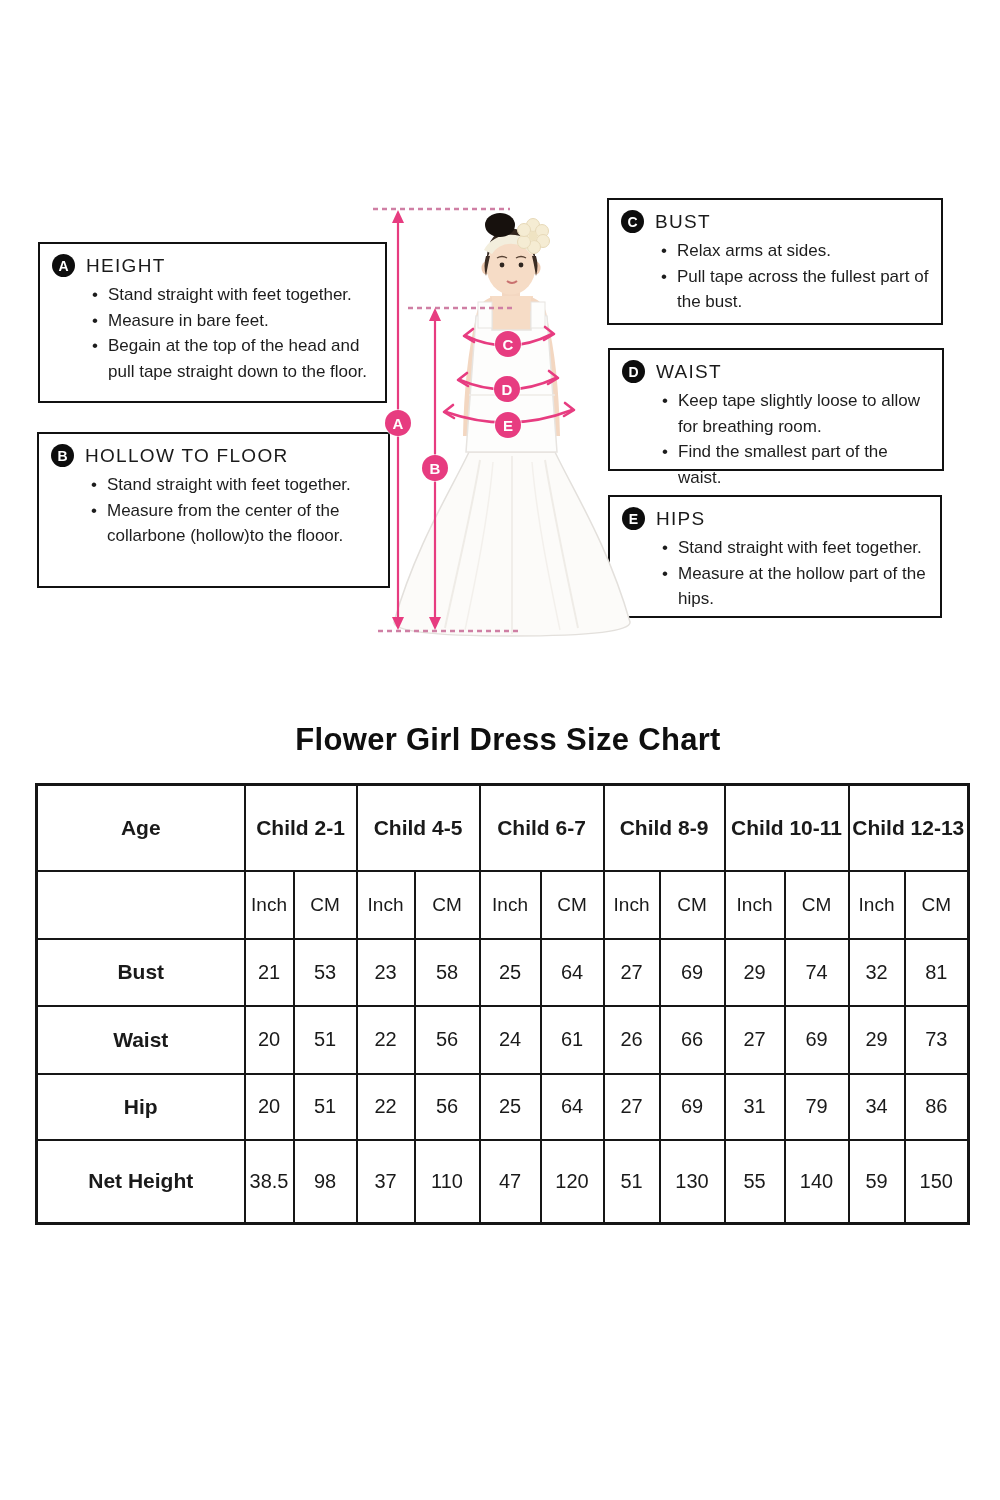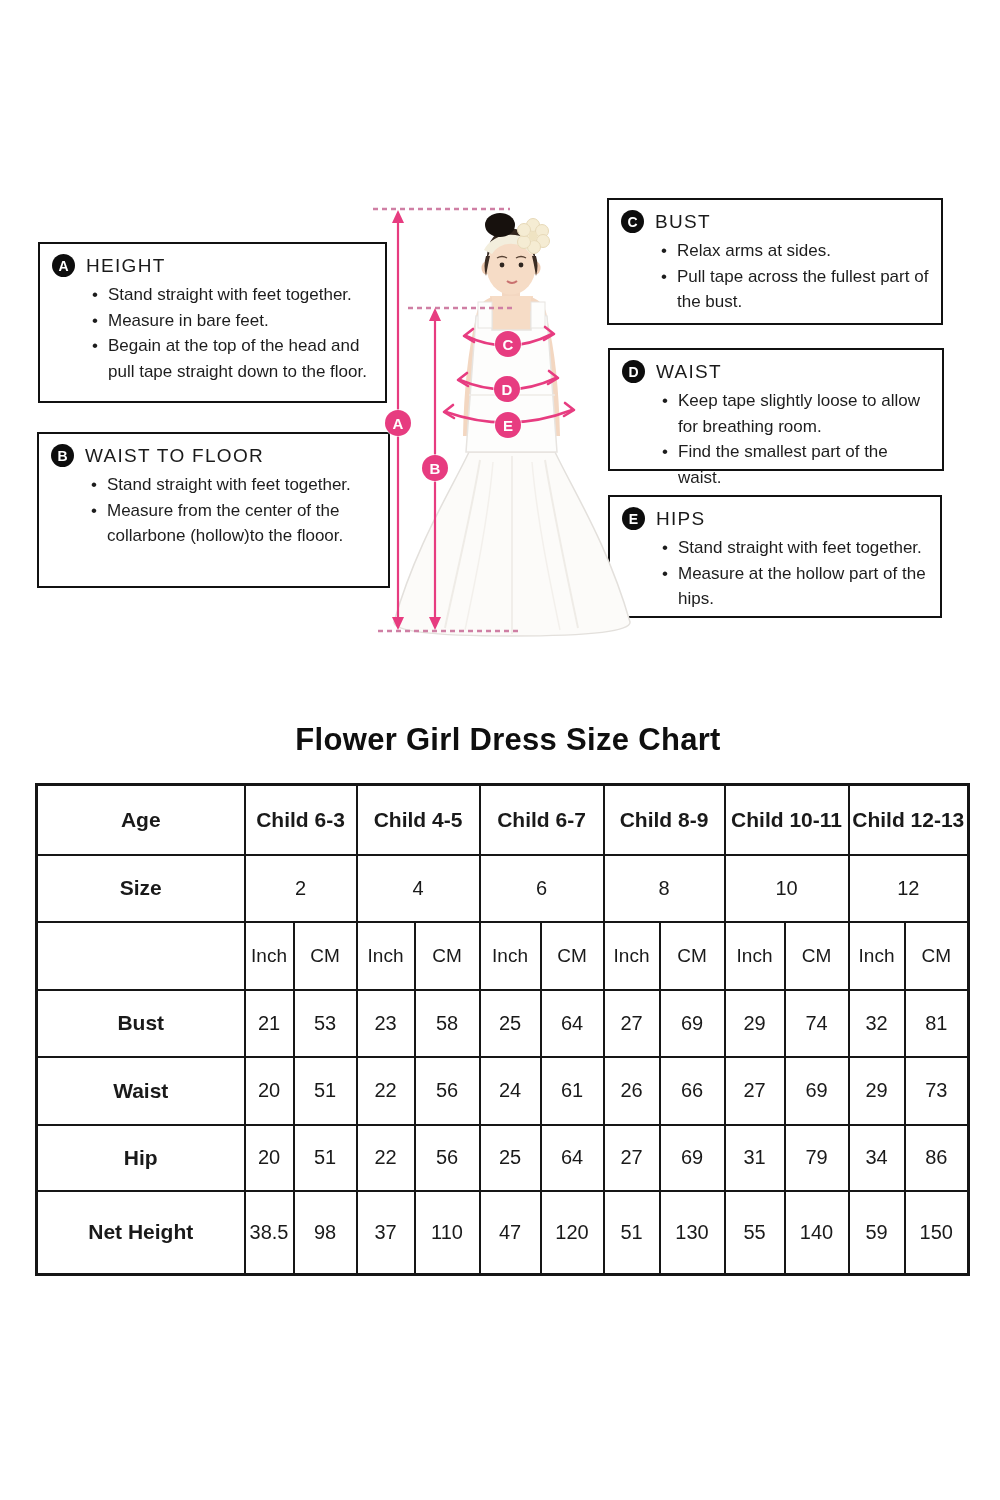--- a/index.html
+++ b/index.html
@@ -57,21 +57,21 @@
   .size-table {
     position:absolute; left:35px; top:783px; width:932px;
     border-collapse:collapse; table-layout:fixed; border:3px solid #161616;
   }
   .size-table td {
     border:2px solid #161616; text-align:center; vertical-align:middle;
     font-size:20px; color:#1a1a1a; overflow:hidden;
   }
   .size-table td.hdr { font-weight:bold; font-size:21px; }
   .size-table td.unit { font-size:19px; }
-  .r-age  { height:70px;padding-left:23px; }
+  .r-age  { height:86px;padding-left:23px; }
   .r-size { height:67px; }
   .r-unit { height:68px; }
   .r-val1 { height:67px; }
   .r-val2 { height:68px; }
   .r-val3 { height:66px; }
   .r-val4 { height:84px; }
 </style>
 </head>
 <body>
 
@@ -85,21 +85,21 @@
     <ul>
       <li>Stand straight with feet together.</li>
       <li>Measure in bare feet.</li>
       <li>Begain at the top of the head and pull tape straight down to the floor.</li>
     </ul>
   </div>
 
   <div class="info-box box-b">
     <div class="info-header">
       <span class="letter-badge">B</span>
-      <span class="info-title">WAIST TO FLOOR</span>
+      <span class="info-title">HOLLOW TO FLOOR</span>
     </div>
     <ul>
       <li>Stand straight with feet together.</li>
       <li>Measure from the center of the collarbone (hollow)to the flooor.</li>
     </ul>
   </div>
 
   <div class="info-box box-c">
     <div class="info-header">
       <span class="letter-badge">C</span>
@@ -238,35 +238,26 @@
       <col style="width:56px">
         <col style="width:65px">
       <col style="width:60px">
         <col style="width:64px">
       <col style="width:56px">
         <col style="width:64px">
     </colgroup>
     <tbody>
       <tr class="r-age">
         <td class="hdr">Age</td>
-        <td class="hdr" colspan="2">Child 6-3</td>
+        <td class="hdr" colspan="2">Child 2-1</td>
         <td class="hdr" colspan="2">Child 4-5</td>
         <td class="hdr" colspan="2">Child 6-7</td>
         <td class="hdr" colspan="2">Child 8-9</td>
         <td class="hdr" colspan="2">Child 10-11</td>
         <td class="hdr" colspan="2">Child 12-13</td>
-      </tr>
-      <tr class="r-size">
-        <td class="hdr">Size</td>
-        <td colspan="2">2</td>
-        <td colspan="2">4</td>
-        <td colspan="2">6</td>
-        <td colspan="2">8</td>
-        <td colspan="2">10</td>
-        <td colspan="2">12</td>
       </tr>
       <tr class="r-unit">
         <td></td>
         <td class="unit">Inch</td>
         <td class="unit">CM</td>
         <td class="unit">Inch</td>
         <td class="unit">CM</td>
         <td class="unit">Inch</td>
         <td class="unit">CM</td>
         <td class="unit">Inch</td>

